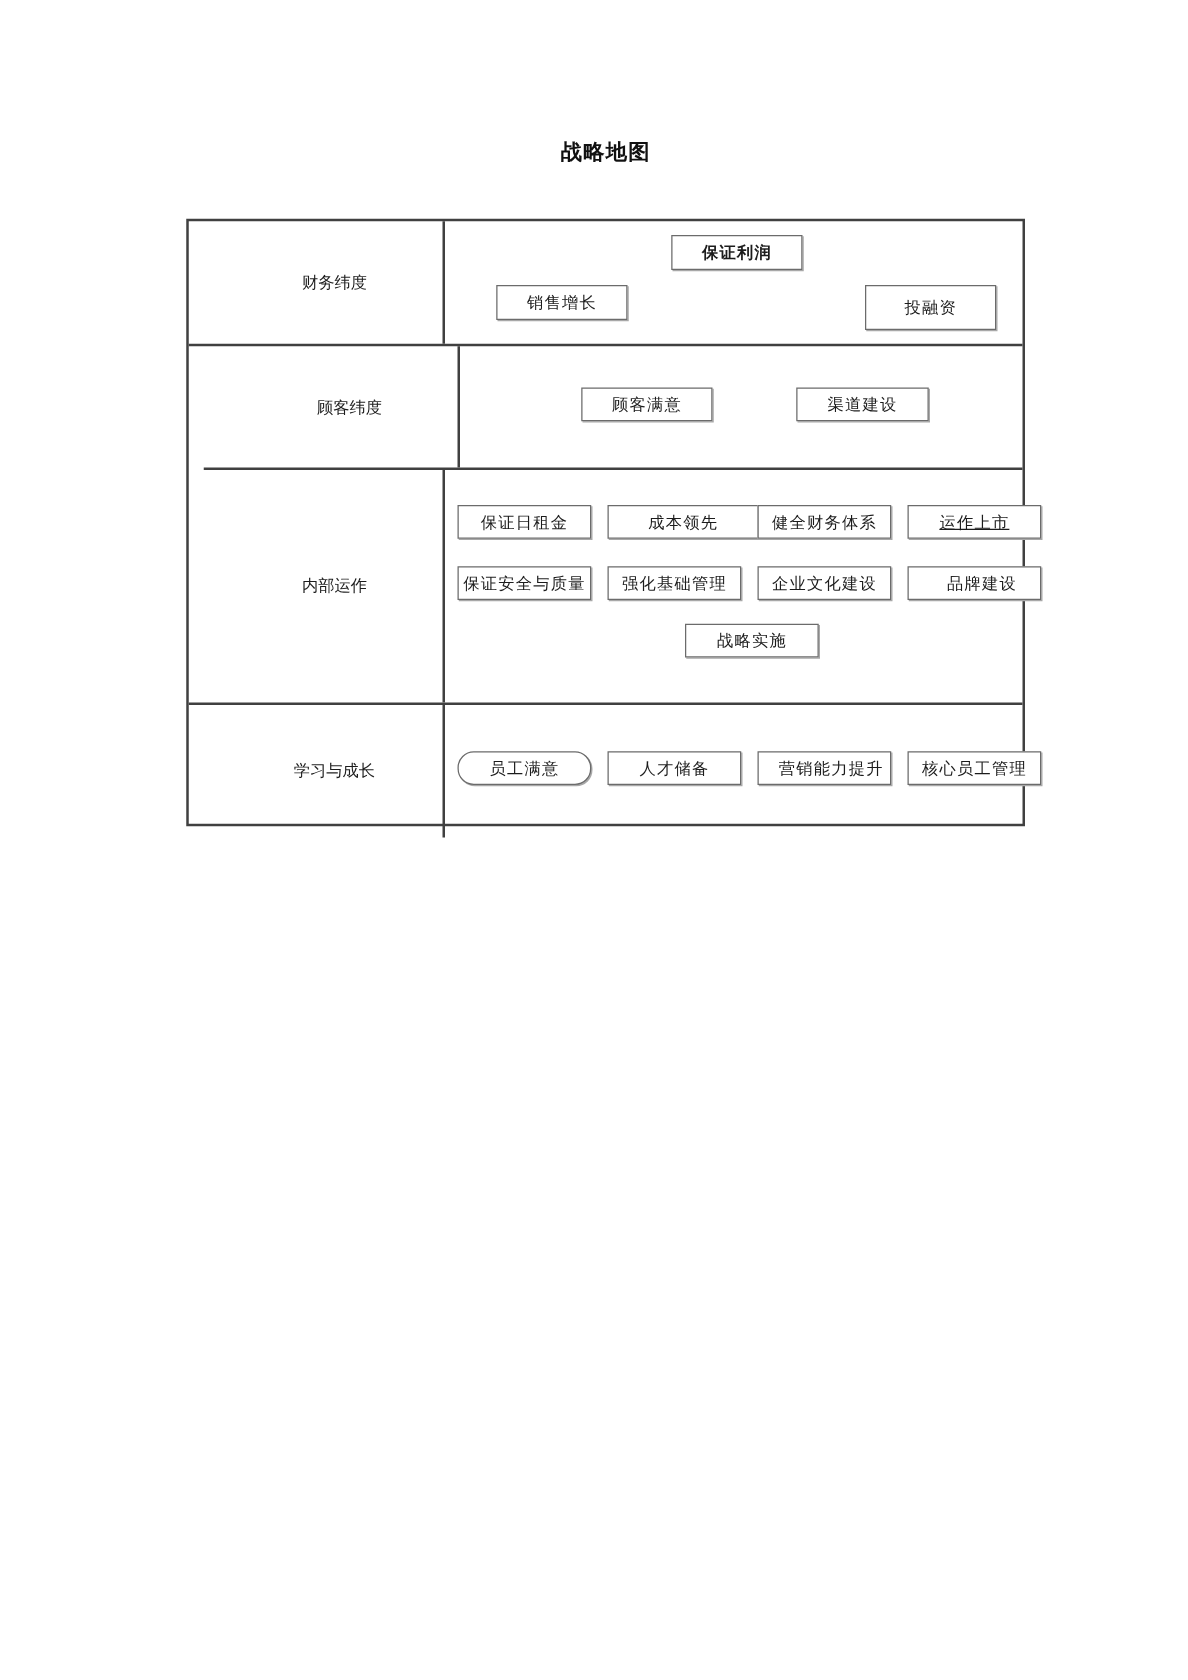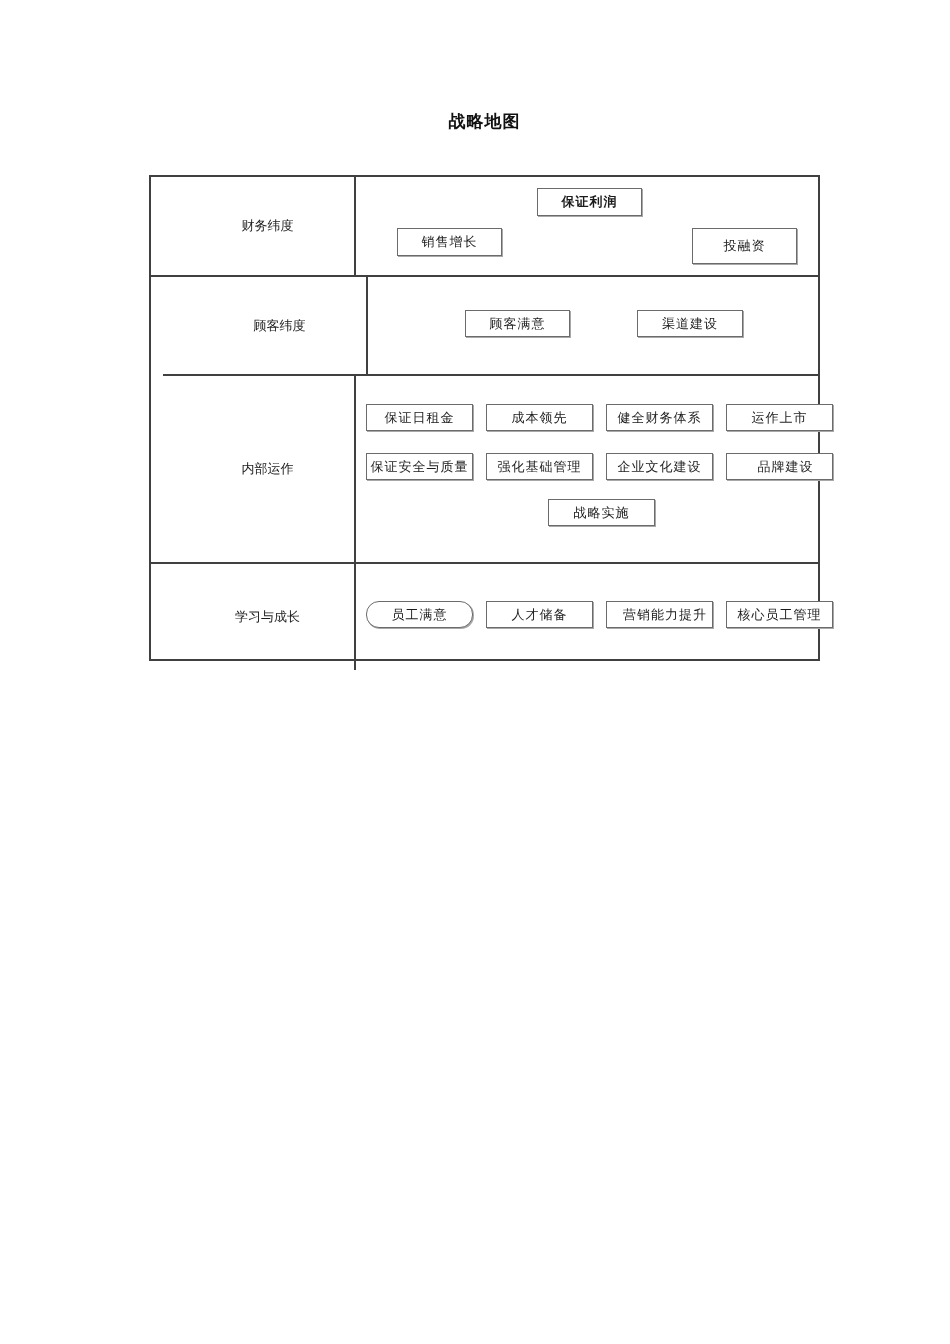--- a/index.html
+++ b/index.html
@@ -74,23 +74,23 @@
   }
   
   .b-profit        { left: 181px; top: 11px; width: 105px; height: 28px; font-weight: bold; }
   .b-sales-growth  { left:  41px; top: 51px; width: 105px; height: 28px; }
   .b-invest-fin    { left: 321px; top: 51px; width: 105px; height: 36px; margin-left: 15px; }
   
   .b-cust-sat      { left:  97px; top: 33px; width: 105px; height: 27px; }
   .b-channel       { left: 269px; top: 33px; width: 106px; height: 27px; }
   
   .b-daily-rent    { left:  10px; top: 28px; width: 107px; height: 27px; }
-  .b-cost-lead     { left: 130px; top: 28px; width: 107px; height: 27px; }
+  .b-cost-lead     { left: 130px; top: 28px; width: 121px; height: 27px; }
   .b-fin-system    { left: 250px; top: 28px; width: 107px; height: 27px; }
-  .b-ipo           { left: 370px; top: 28px; width: 107px; height: 27px; }
+  .b-ipo           { left: 370px; top: 28px; width: 107px; height: 27px; text-decoration: underline; }
   .b-safety        { left:  10px; top: 77px; width: 107px; height: 27px; }
   .b-basic-mgmt    { left: 130px; top: 77px; width: 107px; height: 27px; }
   .b-culture       { left: 250px; top: 77px; width: 107px; height: 27px; }
   .b-brand         { left: 370px; top: 77px; width: 107px; height: 27px; padding-left: 12px; }
   .b-strategy-impl { left: 192px; top: 123px; width: 107px; height: 27px; }
   
   .b-emp-sat       { left:  10px; top: 37px; width: 107px; height: 27px; border-radius: 13px; }
   .b-talent        { left: 130px; top: 37px; width: 107px; height: 27px; }
   .b-marketing     { left: 250px; top: 37px; width: 107px; height: 27px; padding-left: 11px; }
   .b-key-emp       { left: 370px; top: 37px; width: 107px; height: 27px; }

